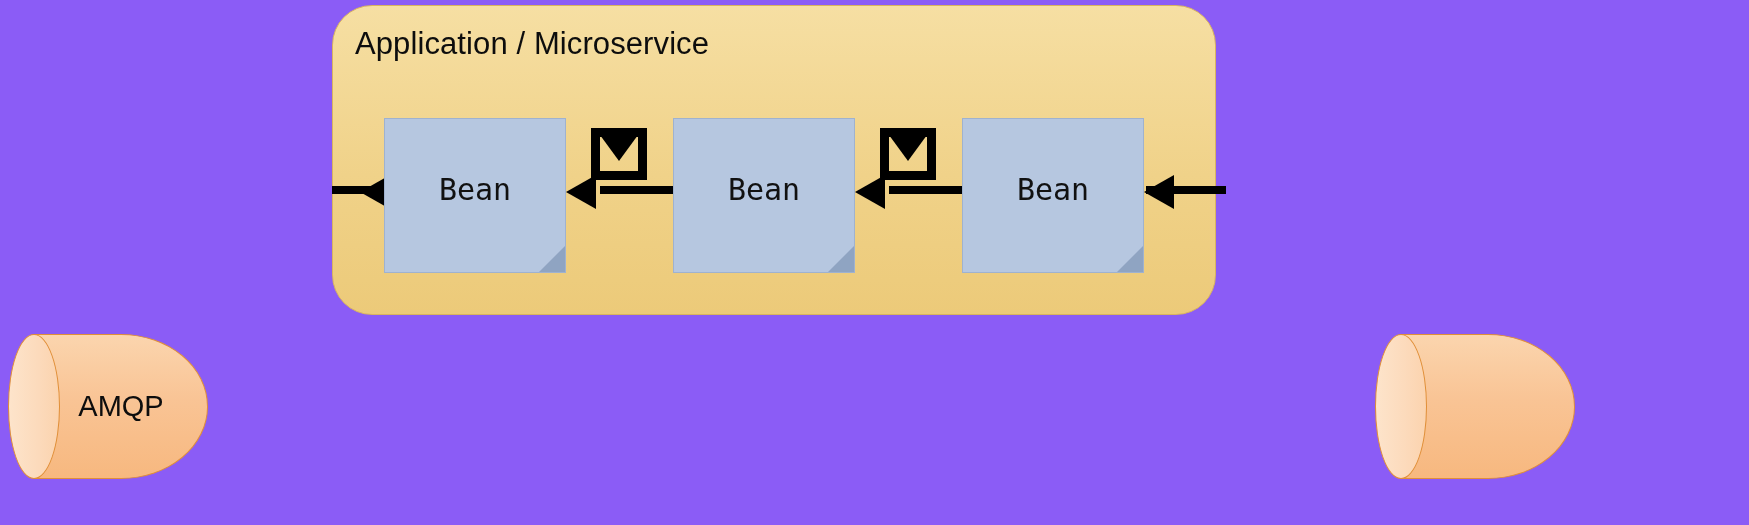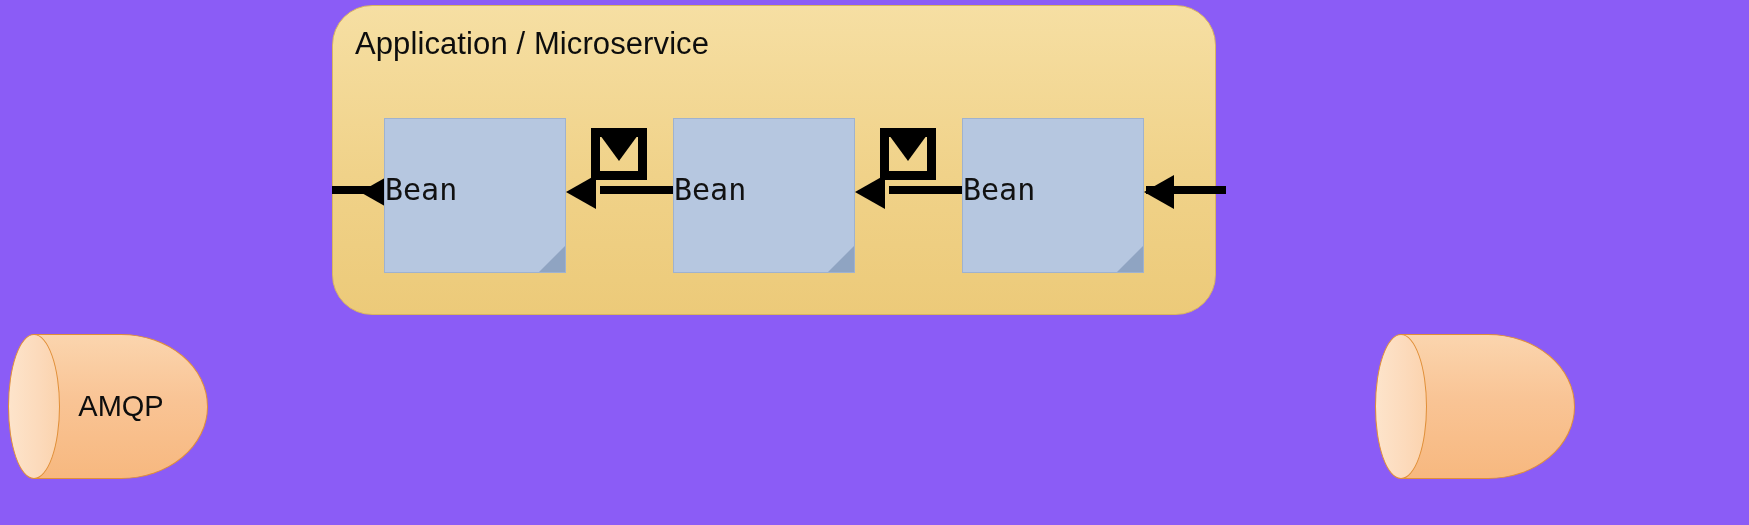--- a/index.html
+++ b/index.html
@@ -26,21 +26,21 @@
   
   .bean{
     position:absolute;
     width:182px; height:155px;
     background:#b6c7e0;
     border:1px solid #9fb2cf;
     box-sizing:border-box;
     font-family:"DejaVu Sans Mono","Liberation Mono",monospace;
     font-size:30px;
     color:#111;
-    display:flex; align-items:center; 
+    display:flex; align-items:center; justify-content:center;
   }
   .bean .label{ position:relative; top:-6px; }
   
   .bean .fold{
     position:absolute; right:0; bottom:0;
     width:0;height:0;
     border-left:26px solid transparent;
     border-bottom:26px solid #8fa4c2;
   }
   #bean1{ left:384px; top:118px; }

